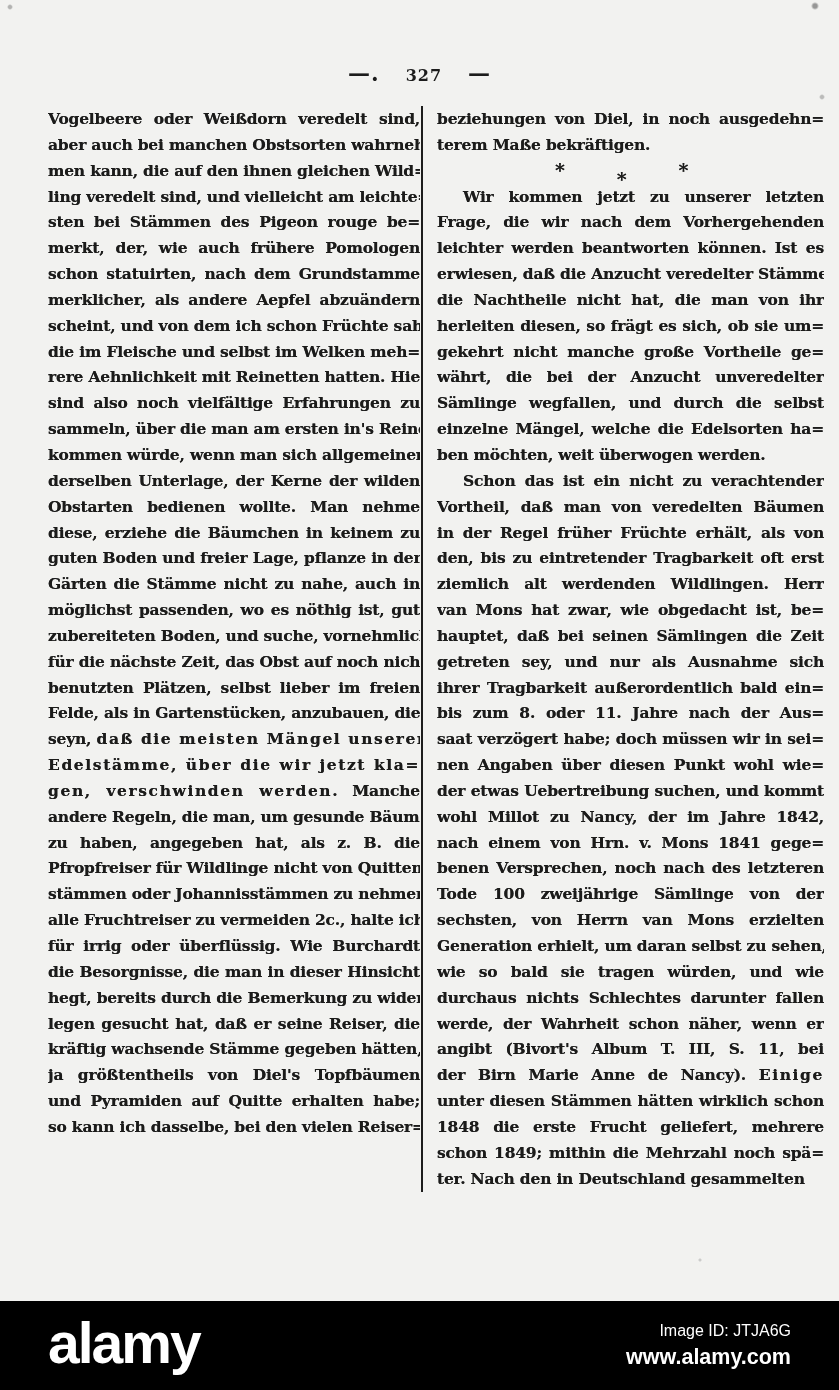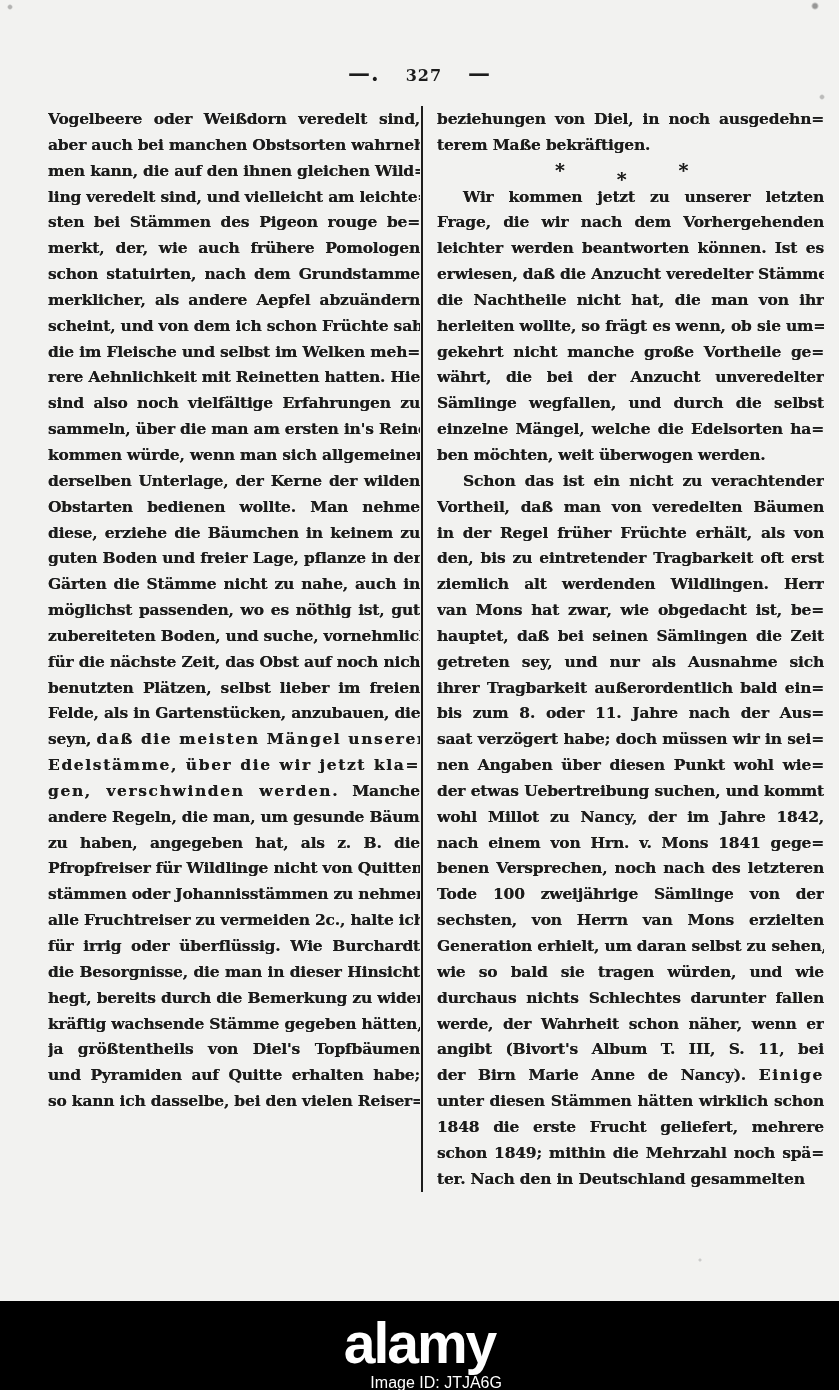--- a/index.html
+++ b/index.html
@@ -61,21 +61,20 @@
   .a2 { margin-left: 52px; transform: translateY(9px); }
   .a3 { margin-left: 52px; }
   
   .watermark-bar {
     position: absolute; left: 0; top: 1301px;
     width: 839px; height: 89px;
     background: #000;
     display: flex; align-items: center; justify-content: space-between;
     padding: 16px 48px; box-sizing: border-box;
     font-family: "Liberation Sans", sans-serif;
-    flex-direction: column;
   }
   .alamy-logo {
     color: #fff; font-size: 57px; font-weight: 700;
     letter-spacing: -2px; line-height: 1;
     transform: translateY(-2px);
   }
   .wm-right { text-align: right; color: #fff; }
   .wm-id  { font-size: 16px; font-weight: 400; margin-bottom: 5px; }
   .wm-url { font-size: 21.5px; font-weight: 700; }
 </style>
@@ -118,20 +117,21 @@
         <div class="line"><span class="sperr">Edelstämme, über die wir jetzt kla=</span></div>
         <div class="line"><span class="sperr">gen, verschwinden werden.</span> Manche</div>
         <div class="line">andere Regeln, die man, um gesunde Bäume</div>
         <div class="line">zu haben, angegeben hat, als z. B. die</div>
         <div class="line">Pfropfreiser für Wildlinge nicht von Quitten=</div>
         <div class="line">stämmen oder Johannisstämmen zu nehmen,</div>
         <div class="line">alle Fruchtreiser zu vermeiden 2c., halte ich</div>
         <div class="line">für irrig oder überflüssig. Wie Burchardt</div>
         <div class="line">die Besorgnisse, die man in dieser Hinsicht</div>
         <div class="line">hegt, bereits durch die Bemerkung zu wider=</div>
+        <div class="line">legen gesucht hat, daß er seine Reiser, die</div>
         <div class="line">kräftig wachsende Stämme gegeben hätten,</div>
         <div class="line">ja größtentheils von Diel's Topfbäumen</div>
         <div class="line">und Pyramiden auf Quitte erhalten habe;</div>
         <div class="line">so kann ich dasselbe, bei den vielen Reiser=</div>
       </div>
 
     <div class="divider"></div>
 
     <div class="col col-right">
       <div class="para">
@@ -144,21 +144,21 @@
         <span class="ast a2">*</span>
         <span class="ast a3">*</span>
       </div>
 
       <div class="para indent">
           <div class="line">Wir kommen jetzt zu unserer letzten</div>
           <div class="line">Frage, die wir nach dem Vorhergehenden</div>
           <div class="line">leichter werden beantworten können. Ist es</div>
           <div class="line">erwiesen, daß die Anzucht veredelter Stämme</div>
           <div class="line">die Nachtheile nicht hat, die man von ihr</div>
-          <div class="line">herleiten wollte, so frägt es wenn, ob sie um=</div>
+          <div class="line">herleiten diesen, so frägt es sich, ob sie um=</div>
           <div class="line">gekehrt nicht manche große Vortheile ge=</div>
           <div class="line">währt, die bei der Anzucht unveredelter</div>
           <div class="line">Sämlinge wegfallen, und durch die selbst</div>
           <div class="line">einzelne Mängel, welche die Edelsorten ha=</div>
           <div class="line">ben möchten, weit überwogen werden.</div>
         </div>
 
       <div class="para indent">
           <div class="line">Schon das ist ein nicht zu verachtender</div>
           <div class="line">Vortheil, daß man von veredelten Bäumen</div>

